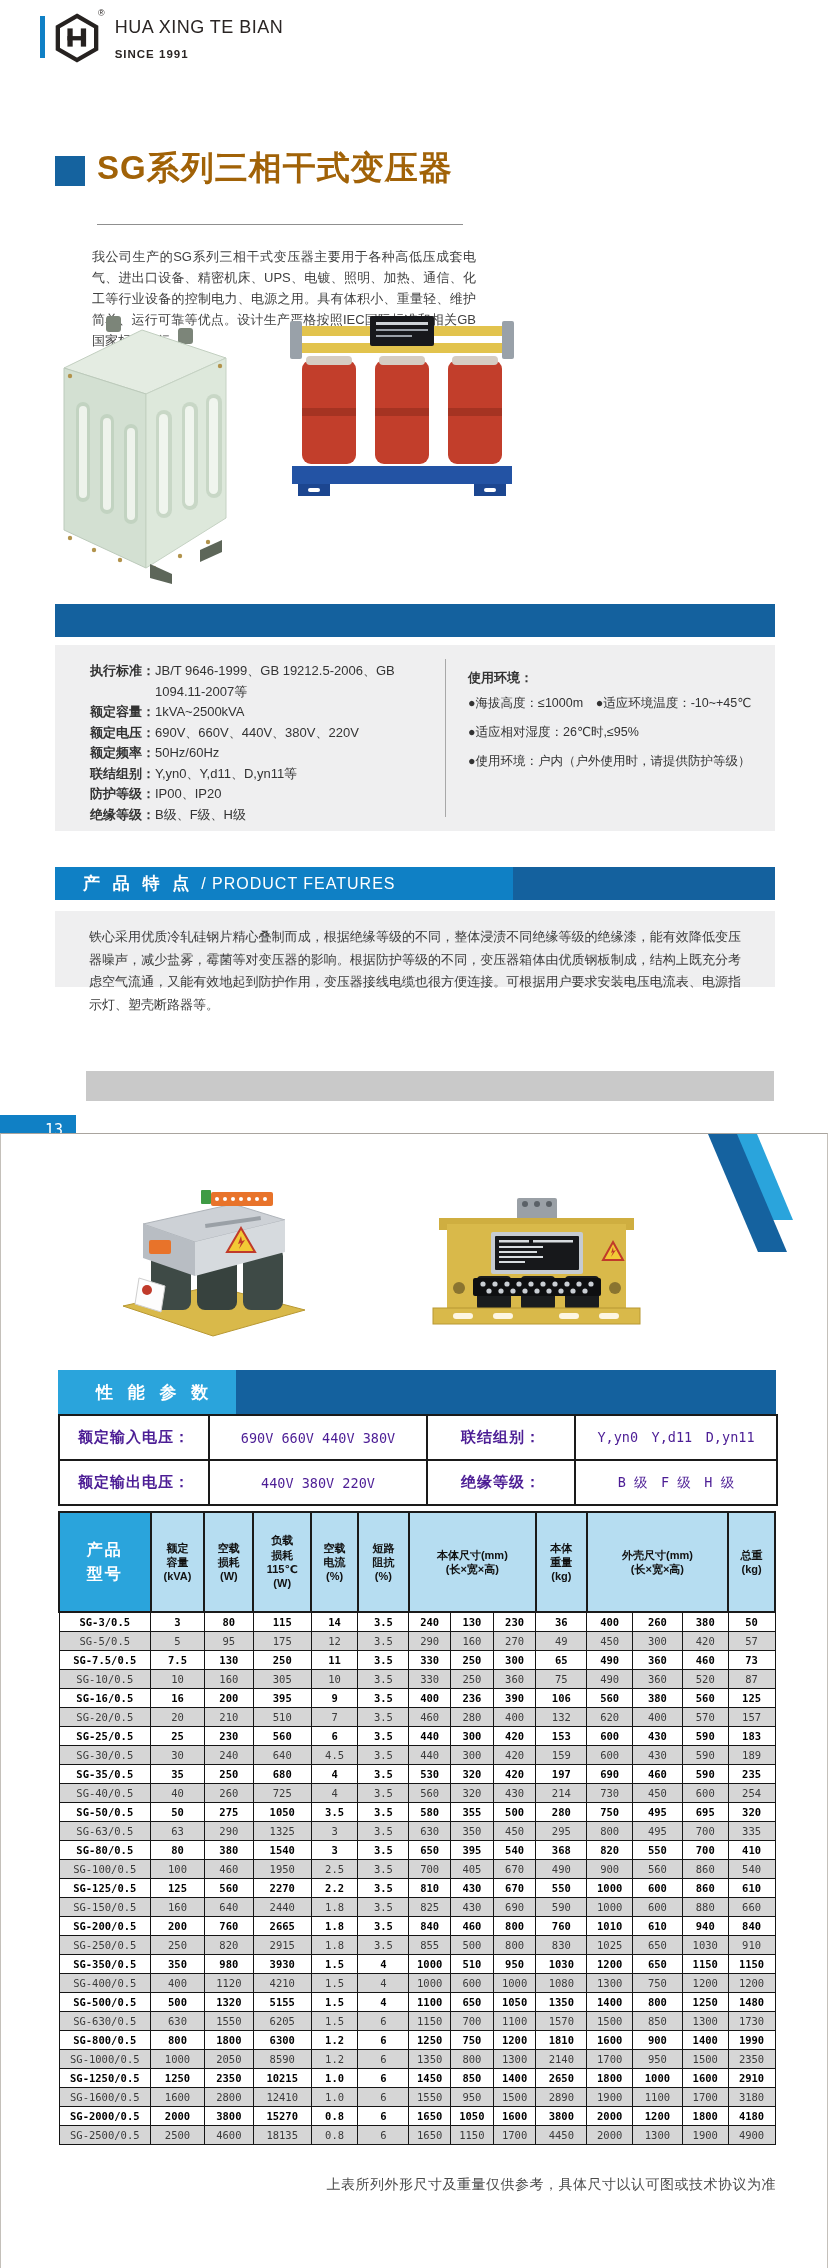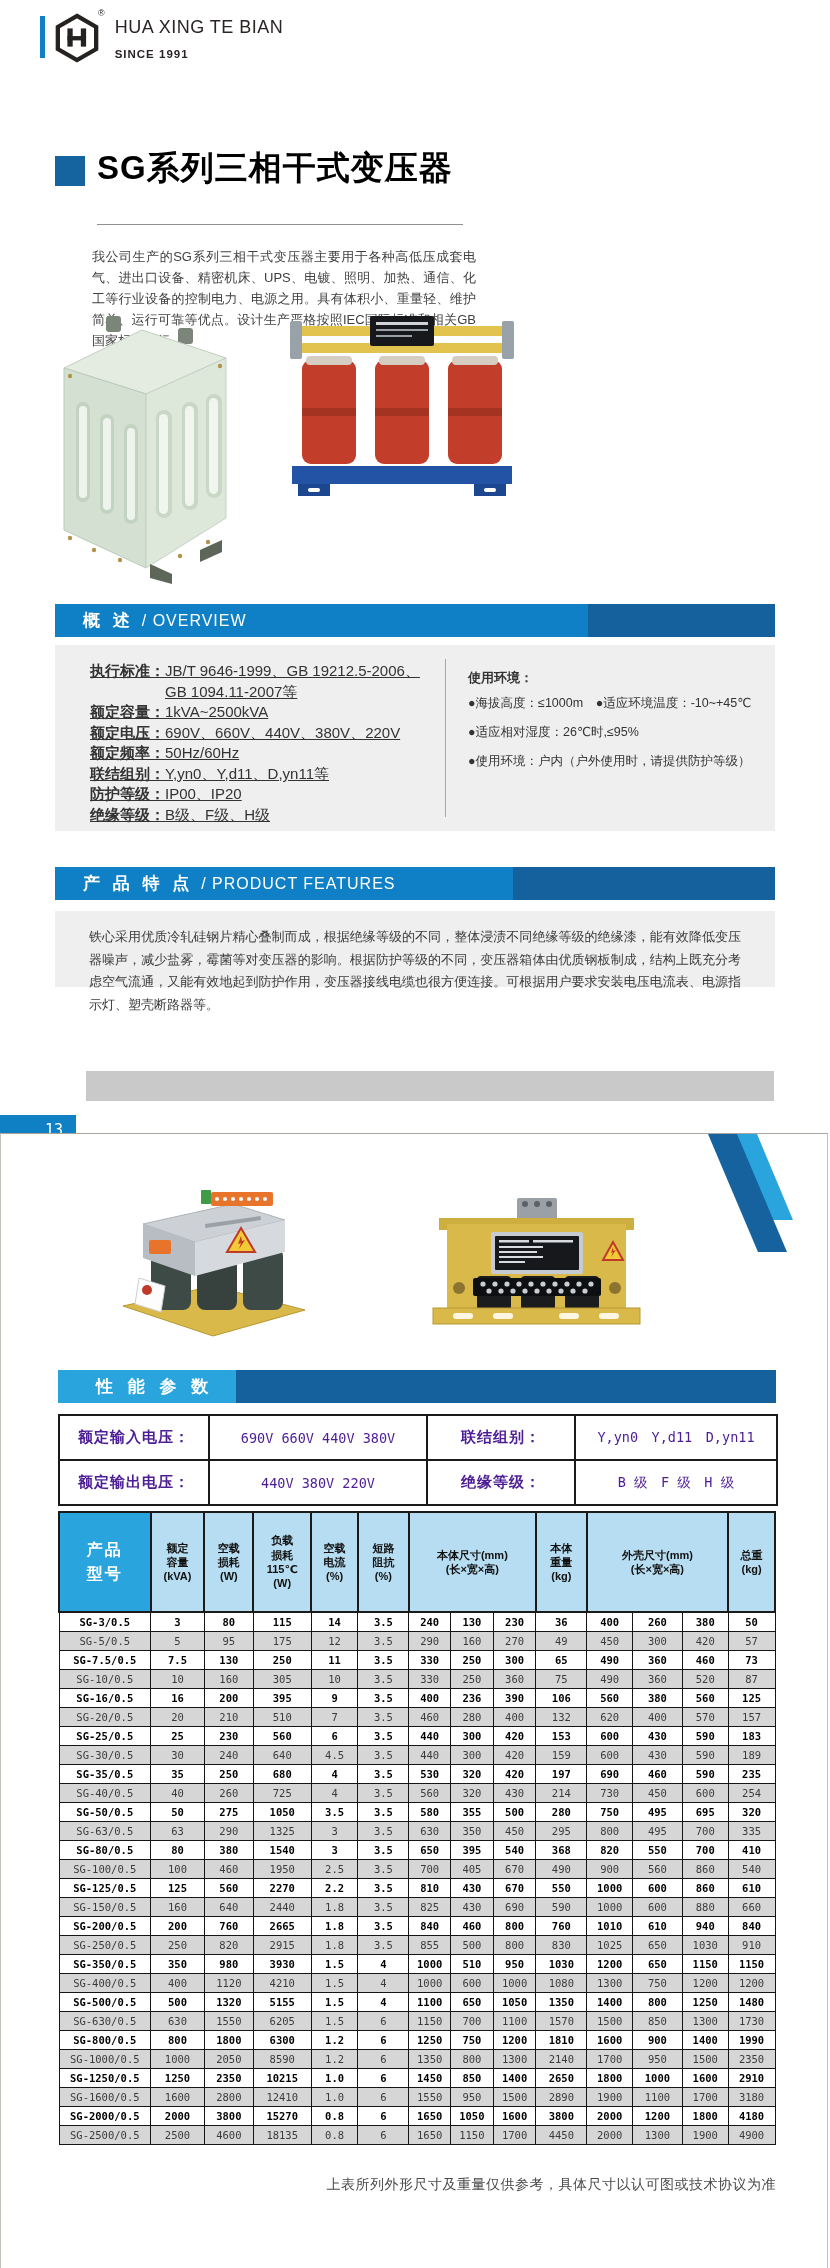--- a/index.html
+++ b/index.html
@@ -10,21 +10,21 @@
   
   .logo-stripe{left:40px;top:16px;width:5px;height:42px;background:#1080c5;}
   .logo-wrap{left:54px;top:12px;display:flex;align-items:flex-start;}
   .logo-text{margin-left:8px;margin-top:6px;line-height:1.1;}
   .logo-line1{font-size:18px;color:#2a2524;letter-spacing:.5px;}
   .logo-line1 .b{font-weight:normal;text-align:right;}
   .logo-line2{font-size:11.5px;font-weight:bold;color:#2a2524;letter-spacing:1px;margin-top:10px;}
   .reg-mark{font-size:9px;color:#2a2524;position:relative;top:-4px;left:-2px;}
 
   .title-square{left:55px;top:156px;width:30px;height:30px;background:#15639f;}
-  .page-title{left:97px;top:146px;font-size:33px;font-weight:bold;color:#000000;letter-spacing:1px;margin:0;}
+  .page-title{left:97px;top:146px;font-size:33px;font-weight:bold;color:#a16207;letter-spacing:1px;margin:0;}
   .title-underline{left:97px;top:224px;width:366px;height:1px;background:#8f8f8f;}
 
   .intro{left:92px;top:233px;width:384px;font-size:13px;line-height:21px;color:#3f3f3f;text-align:justify;}
 
   .img-green{left:50px;top:306px;}
   .img-redblue{left:290px;top:316px;}
 
   .sec-bar{left:55px;width:720px;height:33px;display:flex;}
   .sec-bar .seg1{background:#0f80c5;color:#fff;display:flex;align-items:center;padding-left:28px;}
   .sec-bar .seg2{background:#14619e;flex:1;}
@@ -32,41 +32,41 @@
   .sec-bar .en{font-size:16px;margin-left:8px;letter-spacing:1px;font-weight:normal;}
   #overview-bar{top:604px;}
   #overview-bar .seg1{width:505px;}
   #features-bar{top:867px;}
   #features-bar .seg1{width:430px;}
 
   .overview-box{left:55px;top:645px;width:720px;height:186px;background:#efeff0;display:flex;}
   .ov-left{width:390px;box-sizing:border-box;padding:16px 10px 0 35px;}
   .ov-divider{width:1px;background:#a8a8a8;margin:14px 0;}
   .ov-right{flex:1;box-sizing:border-box;padding:22px 12px 0 22px;}
-  .spec-row{display:flex;font-size:15px;line-height:20.5px;color:#333;text-decoration:underline;}
+  .spec-row{display:flex;font-size:13px;line-height:20.5px;color:#333;}
   .spec-label{font-weight:bold;white-space:nowrap;}
   .spec-value{flex:1;}
   .env-title{font-size:13px;font-weight:bold;line-height:22px;color:#333;}
   .env-line{font-size:12.5px;line-height:29px;color:#333;}
 
   .features-box{left:55px;top:911px;width:720px;height:76px;background:#efeff0;box-sizing:border-box;
                 padding:15px 34px 0 34px;font-size:13px;line-height:22.5px;color:#3b3b3b;text-align:justify;}
 
   .page-badge{background:#1080c5;color:#fff;font-family:"DejaVu Sans Mono",monospace;margin-top:44px;}
   #badge-13{left:0;top:1071px;width:76px;height:30px;font-size:15px;display:flex;align-items:center;justify-content:flex-end;padding-right:13px;box-sizing:border-box;}
   .gray-bar{left:86px;top:1071px;width:688px;height:30px;background:#c9c9c9;}
 
   
   #page2{left:0;top:1133px;width:828px;height:1135px;background:#fff;border-top:1px solid #a9a49e;
          border-left:1px solid #c4c0ba;border-right:1px solid #c4c0ba;box-sizing:border-box;}
   #corner-stripes{right:0;top:0;}
   .photo1{left:112px;top:52px;}
   .photo2{left:428px;top:60px;}
 
-  #perf-bar{left:57px;top:236px;width:718px;height:33px;display:flex;}
+  #perf-bar{left:57px;top:236px;width:718px;height:44px;display:flex;}
   #perf-bar .seg1{width:178px;background:#2aa4dc;color:#fff;font-size:17px;font-weight:bold;
                   letter-spacing:5px;display:flex;align-items:center;padding-left:38px;box-sizing:border-box;}
   #perf-bar .seg2{flex:1;background:#14619e;}
 
   table{border-collapse:collapse;}
   .io-table{left:57px;top:280px;width:718px;table-layout:fixed;}
   .io-table td{border:2px solid #1a1a1a;height:41px;text-align:center;font-size:15px;color:#4c1d95;background:#fff;}
   .io-table td.lbl{font-weight:bold;letter-spacing:1px;}
   .io-table td.val{font-family:"DejaVu Sans Mono",monospace;font-size:13.5px;}
 
@@ -170,24 +170,20 @@
       <rect x="162" y="40" width="46" height="9" rx="4" fill="#d5ccc2"></rect>
     </g>
     <rect x="2" y="150" width="220" height="18" fill="#2353a4"></rect>
     <polygon points="8,168 40,168 40,180 8,180" fill="#1c4690"></polygon>
     <polygon points="184,168 216,168 216,180 184,180" fill="#1c4690"></polygon>
     <rect x="18" y="172" width="12" height="4" rx="2" fill="#fff"></rect>
     <rect x="194" y="172" width="12" height="4" rx="2" fill="#fff"></rect>
   </svg>
 
   <div id="overview-bar" class="abs sec-bar">
-    <div class="seg1">
-      <span class="cn">概 述</span>
-      <span class="en">/ OVERVIEW</span>
-    </div>
     <div class="seg2"></div>
   </div>
 
   <div class="abs overview-box">
     <div class="ov-left">
         <div class="spec-row">
           <span class="spec-label">执行标准：</span>
           <span class="spec-value">JB/T 9646-1999、GB 19212.5-2006、GB 1094.11-2007等</span>
         </div>
         <div class="spec-row">

